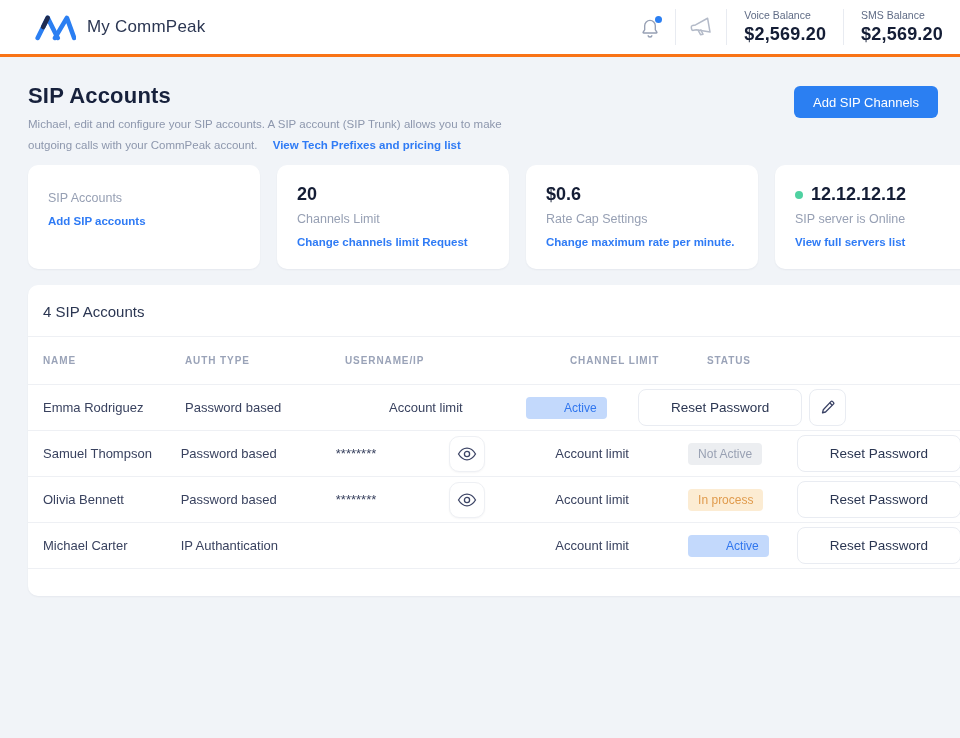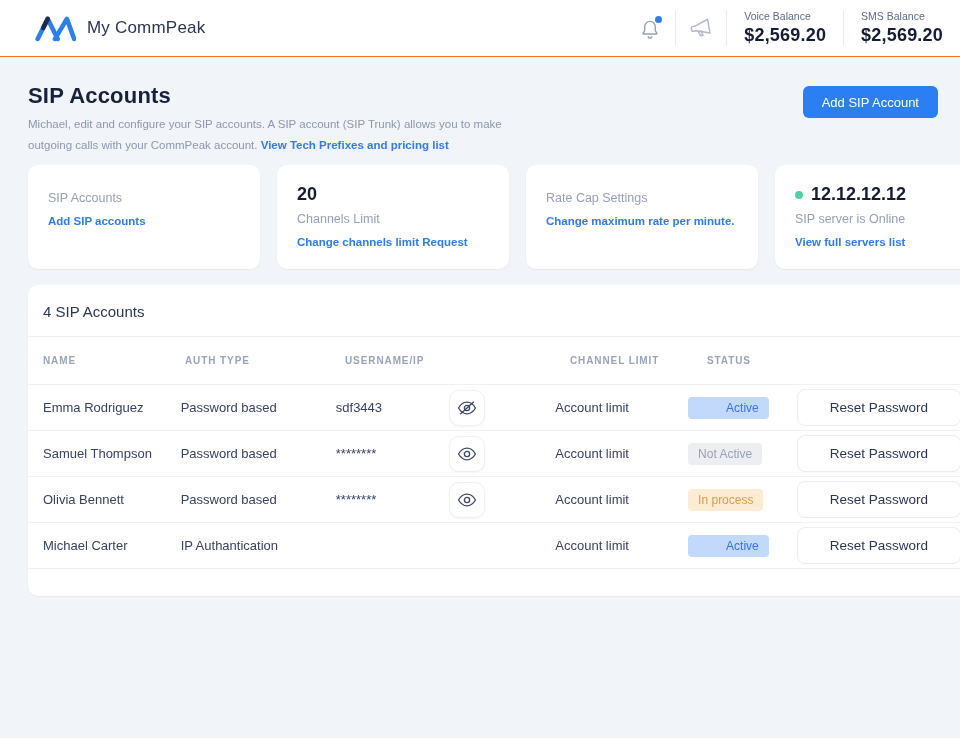--- a/index.html
+++ b/index.html
@@ -5,21 +5,21 @@
   * { box-sizing: border-box; }
   html,body { margin:0; padding:0; }
   body {
     width:960px; height:738px; overflow:hidden;
     background:#f1f4f8;
     font-family:"Liberation Sans", sans-serif;
     color:#1c2640;
   }
   
   .topbar {
-    height:57px; background:#fff; border-bottom:1px solid #f97316;
+    height:57px; background:#fff; border-bottom:3px solid #f97316;
     display:flex; align-items:center; justify-content:space-between;
     padding:0 0 0 34px;
   }
   .brand { display:flex; align-items:center; gap:11px; }
   .brand-name { font-size:17px; color:#2b3652; letter-spacing:.2px; }
   .top-right { display:flex; align-items:center; height:100%; }
   .icon-btn {
     position:relative; width:50px; height:100%; background:none; border:none;
     display:flex; align-items:center; justify-content:center; cursor:pointer; padding:0;
   }
@@ -29,21 +29,21 @@
   }
   .vdiv { width:1px; height:36px; background:#e8ebf1; }
   .balance { display:flex; flex-direction:column; gap:3px; padding:0 17px; min-width:104px; }
   .bal-label { font-size:10.5px; color:#5f6b85; }
   .bal-value { font-size:18px; font-weight:bold; color:#141d35; letter-spacing:.2px; }
   
   main { padding:27px 0 0 28px; }
   .page-head { width:910px; display:flex; justify-content:space-between; align-items:flex-start; }
   h1 { margin:0 0 6px; font-size:22px; line-height:24px; font-weight:bold; color:#17213c; letter-spacing:.2px; }
   .desc { margin:0; font-size:11.5px; line-height:21px; color:#8d97ad; }
-  .desc a { color:var(--link,#2f7bf5); font-weight:bold; text-decoration:none; cursor:pointer; }
+  .desc a { color:var(--link,#2f7bf5); font-weight:bold; text-decoration:none; cursor:pointer;margin-left:12px; }
   .primary-btn {
     background:var(--accent,#2b7ff2); color:#fff; border:none; border-radius:6px;
     height:32px; padding:0 19px; font-size:13px; font-family:inherit; cursor:pointer; margin-top:2px;
   }
   
   .stats { display:flex; gap:17px; margin-top:9px; width:1030px; }
   .card {
     width:232px; min-width:232px; height:104px; background:#fff; border-radius:10px;
     padding:19px 20px 0; box-shadow:0 1px 2px rgba(15,26,58,.05);
   }
@@ -134,34 +134,35 @@
 
   <div class="page-head">
     <div>
       <h1>SIP Accounts</h1>
       <p class="desc">
         <span>Michael, edit and configure your SIP accounts. A SIP account (SIP Trunk) allows you to make</span><br>
         <span>outgoing calls with your CommPeak account.</span>
         <a>View Tech Prefixes and pricing list</a>
       </p>
     </div>
-    <button class="primary-btn">Add SIP Account</button>
+    <button class="primary-btn">Add SIP Channels</button>
   </div>
 
   <div class="stats">
     <div class="card">
       <div class="card-label">SIP Accounts</div>
       <a class="card-link">Add SIP accounts</a>
     </div>
     <div class="card">
       <div class="card-value">20</div>
       <div class="card-label">Channels Limit</div>
       <a class="card-link">Change channels limit Request</a>
     </div>
     <div class="card">
+      <div class="card-value">$0.6</div>
       <div class="card-label">Rate Cap Settings</div>
       <a class="card-link">Change maximum rate per minute.</a>
     </div>
     <div class="card">
       <div class="card-value">
         <span class="online-dot"></span>
         <span>12.12.12.12</span>
       </div>
       <div class="card-label">SIP server is Online</div>
       <a class="card-link">View full servers list</a>
@@ -175,31 +176,20 @@
       <div class="th c-auth">AUTH TYPE</div>
       <div class="th c-user">USERNAME/IP</div>
       <div class="th c-limit">CHANNEL LIMIT</div>
       <div class="th c-status">STATUS</div>
       <div class="th c-actions"></div>
     </div>
     <div>
   <div class="trow">
     <div class="c-name">Emma Rodriguez</div>
     <div class="c-auth">Password based</div>
-    <div class="c-user">
-      <span class="uname">sdf3443</span>
-      <button class="eye-btn">
-
-        <svg width="20" height="14" viewBox="0 0 20 14">
-          <path d="M1.5 7 C4 2.8 7 1.2 10 1.2 s6 1.6 8.5 5.8 C16 11.2 13 12.8 10 12.8 S4 11.2 1.5 7 z" fill="none" stroke="#3d4566" stroke-width="1.3"></path>
-          <circle cx="10" cy="7" r="2.6" fill="none" stroke="#3d4566" stroke-width="1.3"></circle>
-          <line x1="3.2" y1="13.2" x2="16.8" y2="0.8" stroke="#3d4566" stroke-width="1.3"></line>
-        </svg>
-      </button>
-    </div>
     <div class="c-limit">Account limit</div>
     <div class="c-status">
       <span class="badge badge-active">Active</span>
     </div>
     <div class="c-actions">
       <button class="reset-btn">Reset Password</button>
       <button class="sq-btn">
         <svg width="15" height="15" viewBox="0 0 16 16">
           <path d="M11.6 1.7 a1.35 1.35 0 0 1 1.9 0 l0.8 0.8 a1.35 1.35 0 0 1 0 1.9 l-8.4 8.4 -3.2 0.8 0.8-3.2 z" fill="none" stroke="#3a4265" stroke-width="1.4" stroke-linejoin="round"></path>
           <path d="M10.4 3 l2.6 2.6" fill="none" stroke="#3a4265" stroke-width="1.4"></path>

